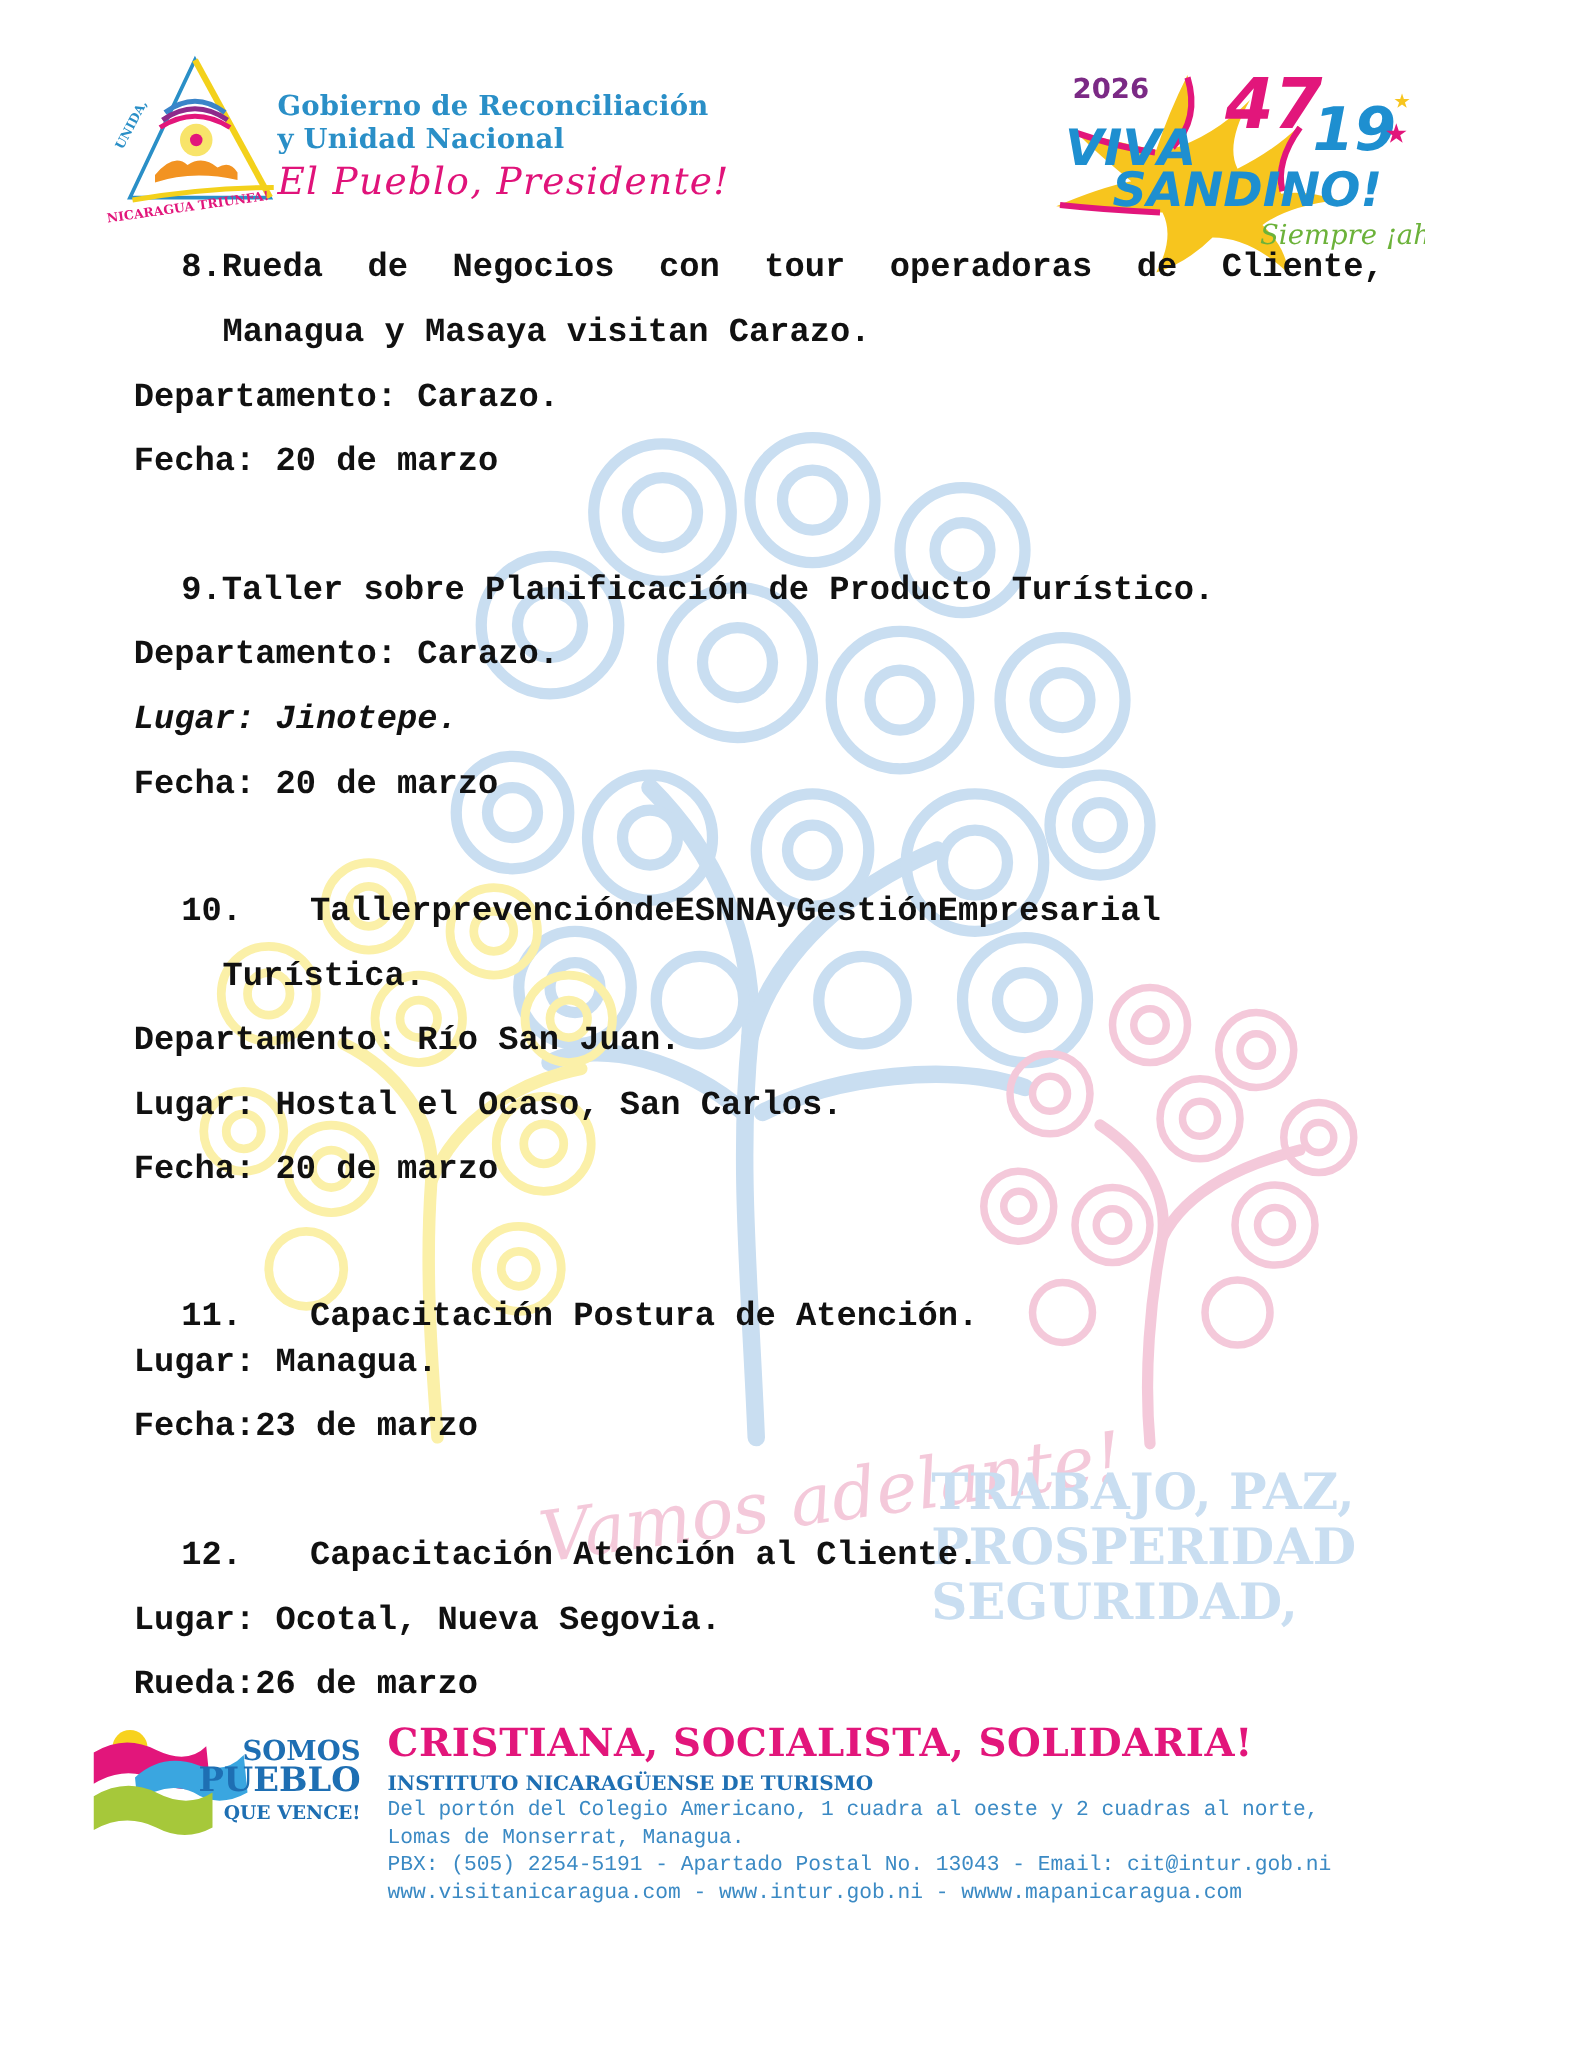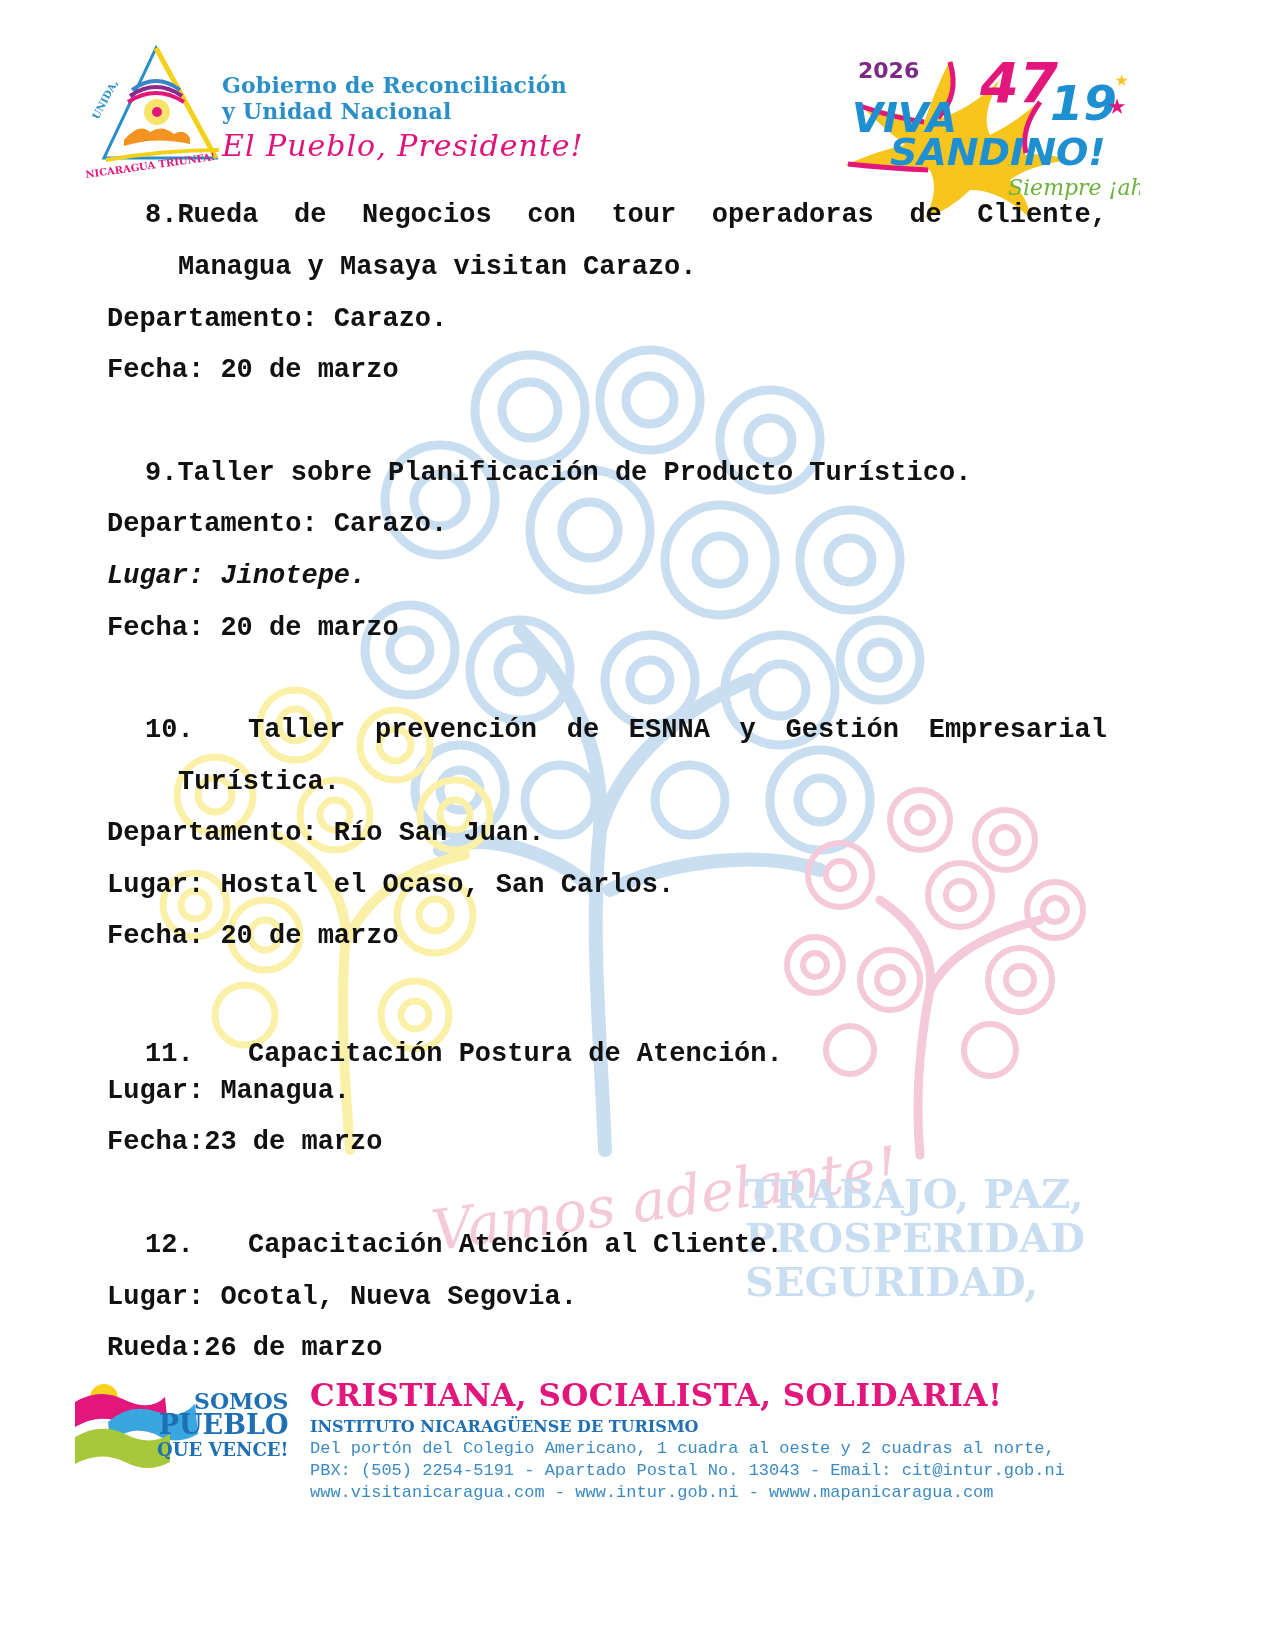--- a/index.html
+++ b/index.html
@@ -206,21 +206,21 @@
 <div class="line field" style="top:303px;">Departamento: Carazo.</div>
 <div class="line field" style="top:354px;">Fecha: 20 de marzo</div>
 
 <div class="line item-title" style="top:457px;">9.Taller sobre Planificación de Producto Turístico.</div>
 <div class="line field" style="top:508px;">Departamento: Carazo.</div>
 <div class="line field" style="top:560px;font-style:italic;">Lugar: Jinotepe.</div>
 <div class="line field" style="top:612px;">Fecha: 20 de marzo</div>
 
 <div class="line item-title" style="top:714px; width:962px; display:flex;">
   <span style="width:103px;">10.</span>
-  <span style="flex:1; display:flex; justify-content:space-between;">
+  <span style="flex:1; display:flex; justify-content:flex-start;">
     <span>Taller</span>
     <span>prevención</span>
     <span>de</span>
     <span>ESNNA</span>
     <span>y</span>
     <span>Gestión</span>
     <span>Empresarial</span>
   </span>
 </div>
 <div class="line item-cont" style="top:766px;">Turística.</div>
@@ -246,22 +246,23 @@
   <svg width="220" height="100" viewBox="0 0 220 100">
     <circle cx="34" cy="16" r="14" fill="#f7d21e"></circle>
     <path d="M5 20 Q30 5 55 18 Q80 30 95 15 L98 45 Q75 55 55 42 Q30 30 5 45 Z" fill="#e2167b"></path>
     <path d="M38 40 Q60 20 88 30 Q110 38 125 22 L128 52 Q105 65 85 52 Q62 42 40 60 Z" fill="#3aa6e0"></path>
     <path d="M5 55 Q30 40 55 52 Q80 65 100 52 L100 80 Q78 92 55 80 Q30 68 5 82 Z" fill="#a6c83a"></path>
   </svg>
 </div>
 <div class="abs somos-text">
   <div style="font-size:22px; line-height:22px; margin-left:44px;">SOMOS</div>
   <div style="font-size:27px; line-height:26px; margin-left:6px;">PUEBLO</div>
-  <div style="font-size:18px; line-height:24px; margin-left:-36px;">QUE VENCE!</div>
+  <div style="font-size:15px; line-height:24px; margin-left:-36px;">QUE VENCE!</div>
 </div>
 
 <div class="abs footer">
   <div class="cristiana">CRISTIANA, SOCIALISTA, SOLIDARIA!</div>
   <div class="inst">INSTITUTO NICARAGÜENSE DE TURISMO</div>
   <div class="addr">Del portón del Colegio Americano, 1 cuadra al oeste y 2 cuadras al norte,</div>
+  <div class="addr">Lomas de Monserrat, Managua.</div>
   <div class="addr">PBX: (505) 2254-5191 - Apartado Postal No. 13043 - Email: cit@intur.gob.ni</div>
   <div class="addr">www.visitanicaragua.com - www.intur.gob.ni - wwww.mapanicaragua.com</div>
 </div>
 
 </body></html>

